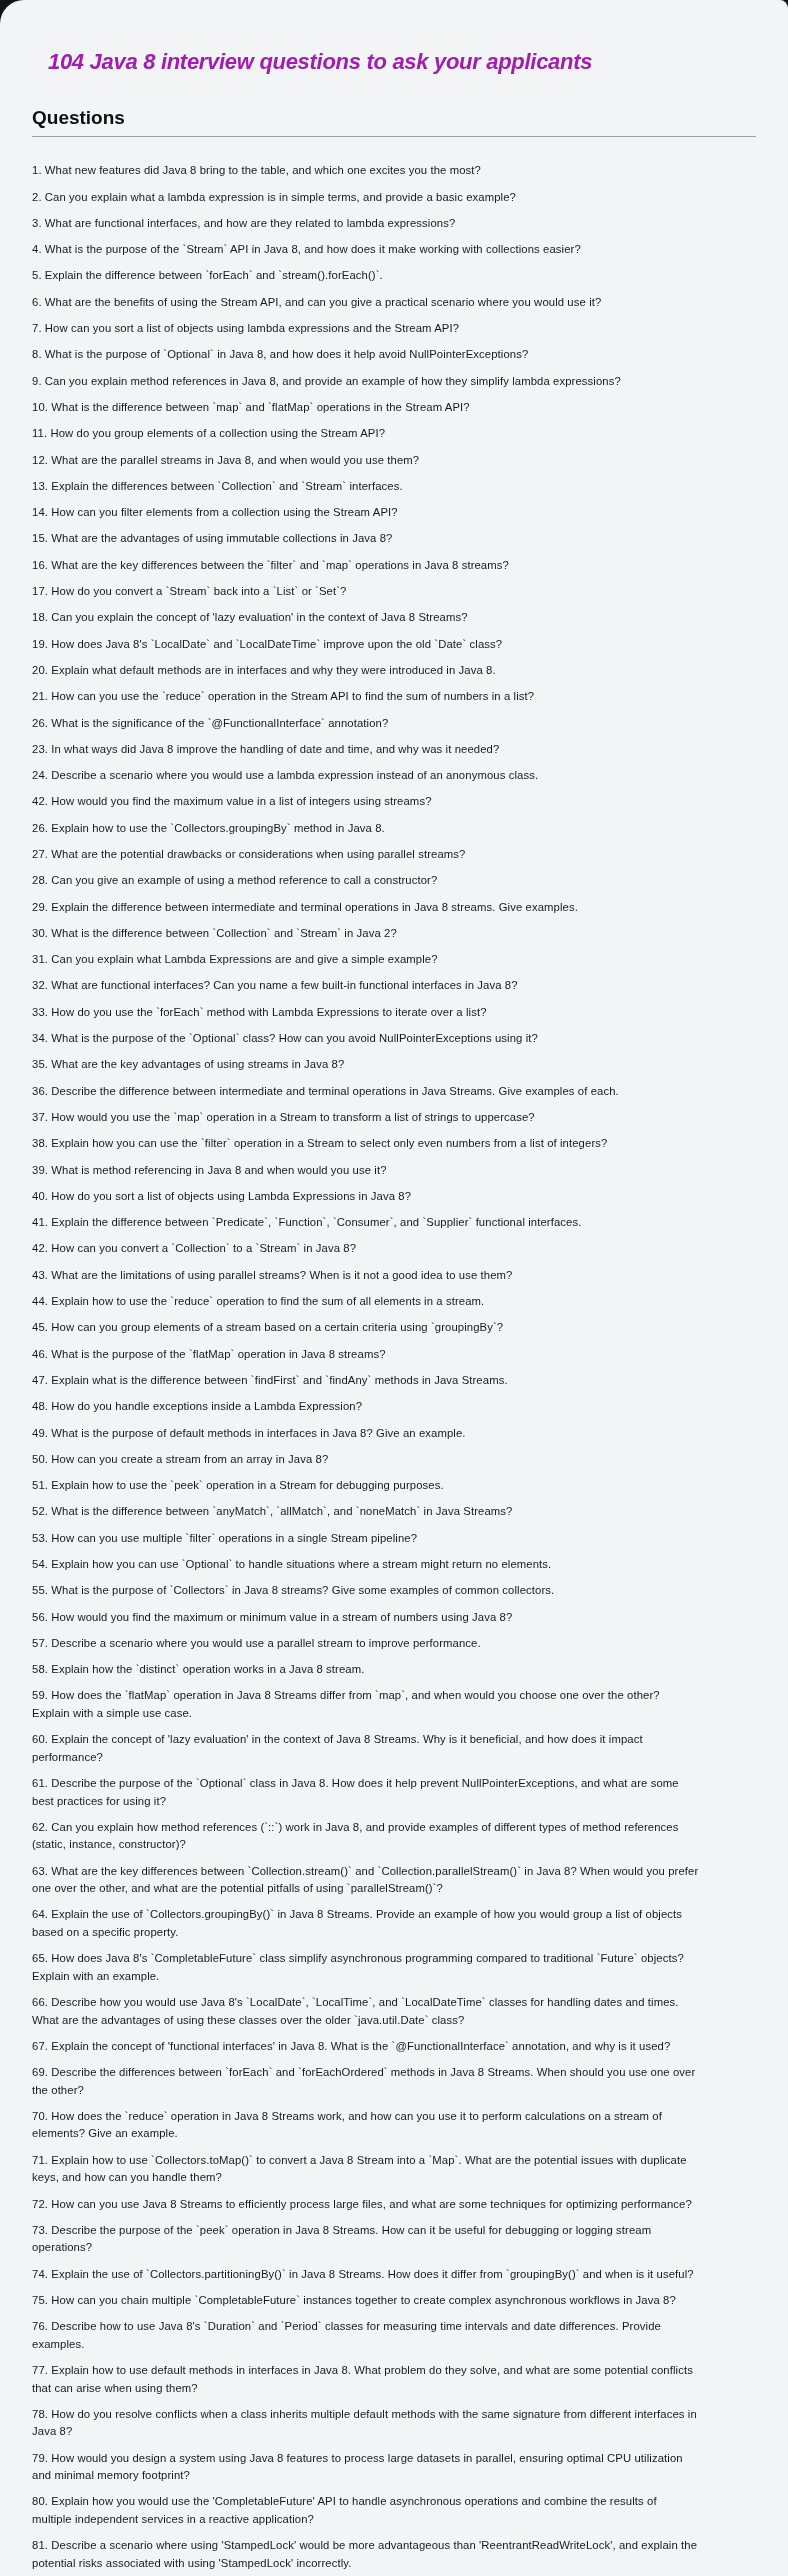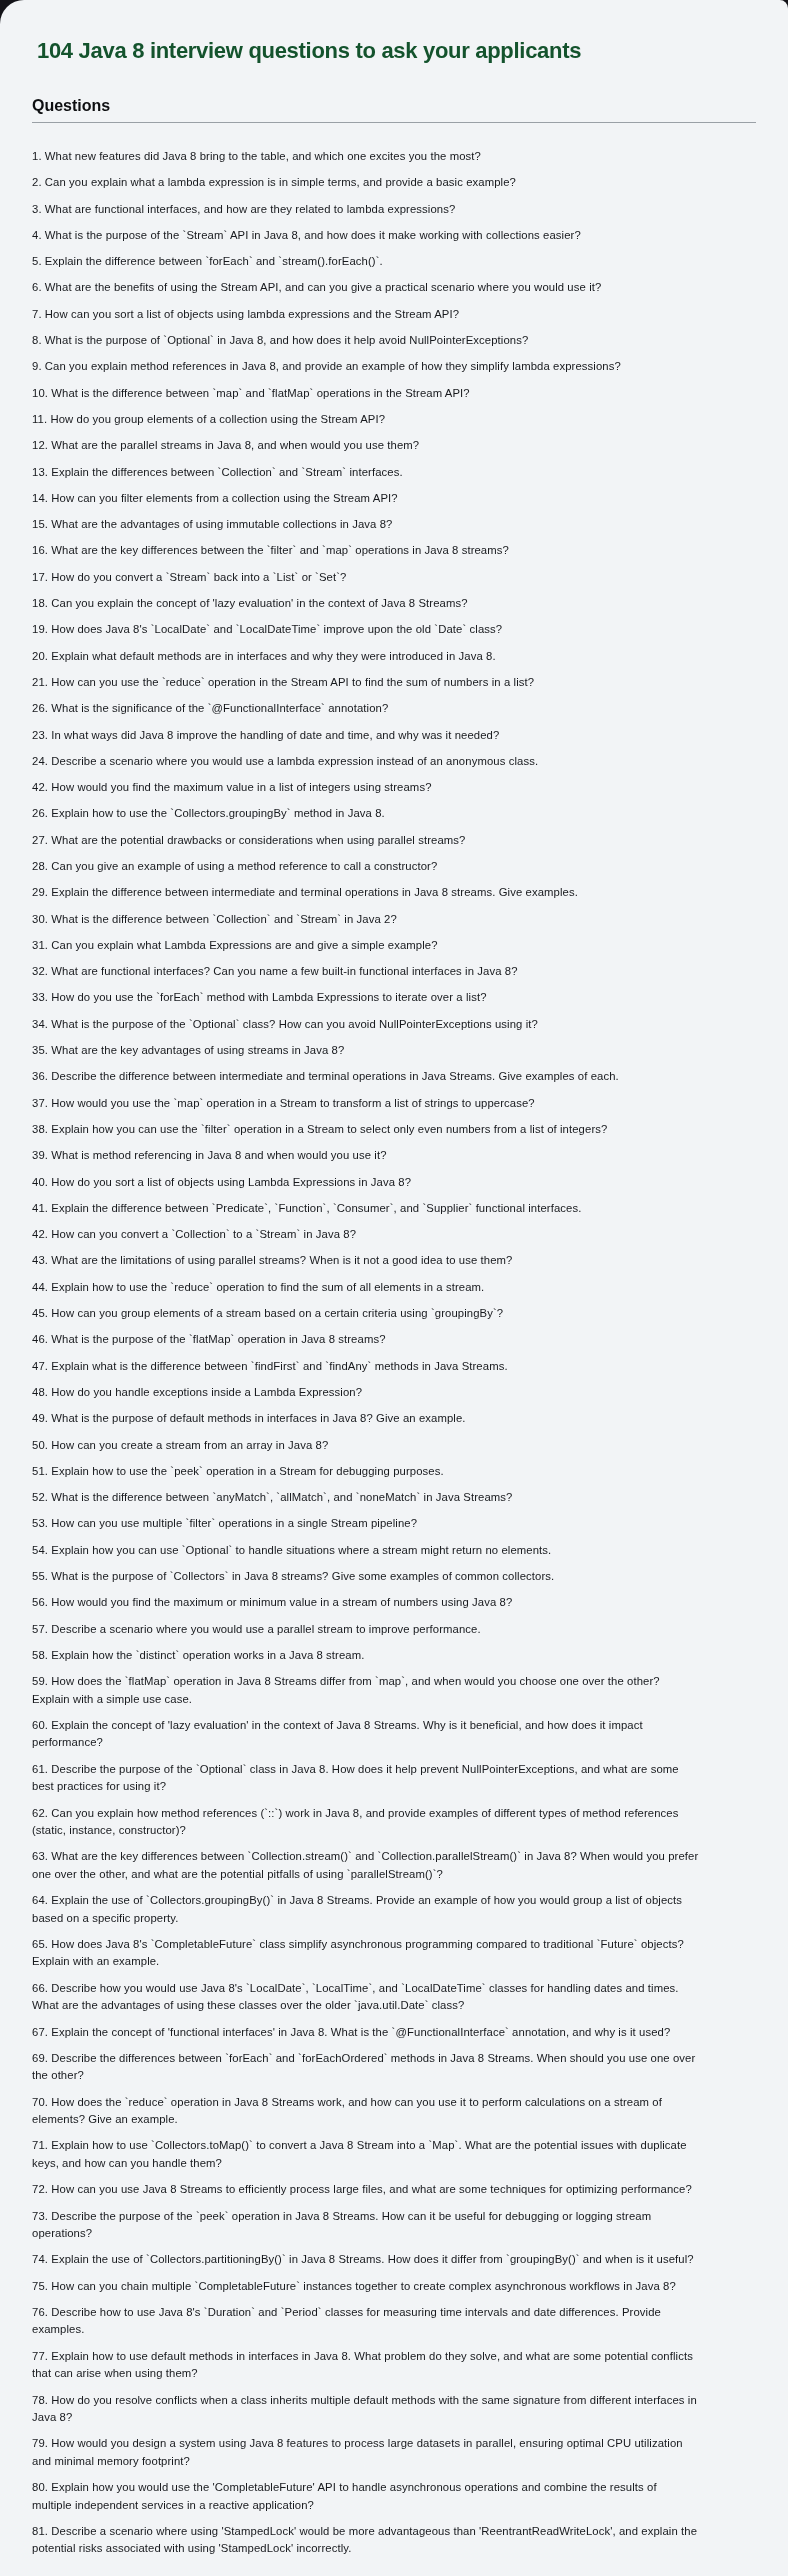--- a/index.html
+++ b/index.html
@@ -14,30 +14,31 @@
     box-sizing: border-box;
     background: #f2f4f6;
     border-radius: 24px 8.2px 5.2px 5.2px;
     border-bottom: 1.5px solid #d7d9dd;
     margin: 0 auto;
     padding: 34px 32px 0 32px;
     overflow: hidden;
     position: relative;
   }
   .page-title {
-    margin: 5px;
+    margin: 16px;
     font-size: 22px;
     line-height: 1.1;
     font-weight: 700;
     letter-spacing: -0.3px;
-    color: #14532d;
+    color: #a21caf;
+    font-style: italic;
   }
   .section-heading {
     margin: 34px 0 0 0;
-    font-size: 16px;
+    font-size: 19px;
     line-height: 1.1;
     font-weight: 700;
     color: #0e0f11;
   }
   .divider {
     height: 1px;
     background: #9aa0a6;
     margin-top: 7.2px;
     width: 100%;
   }

